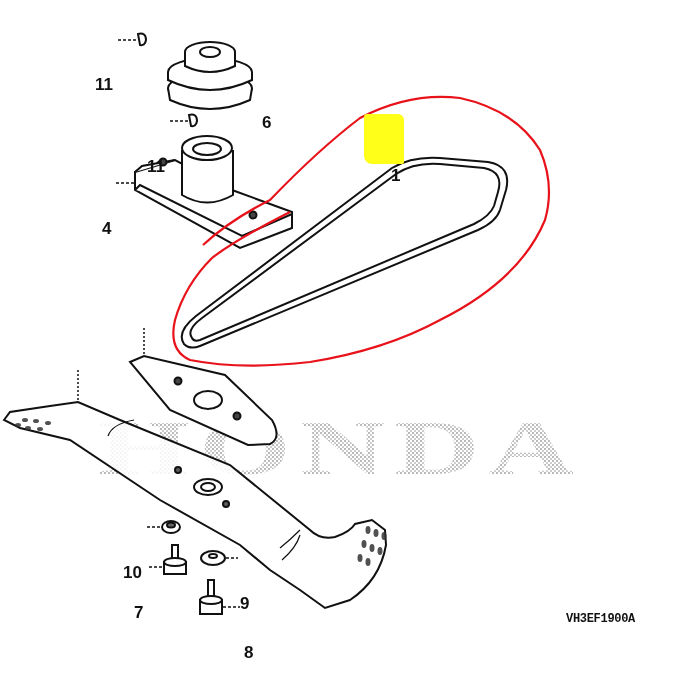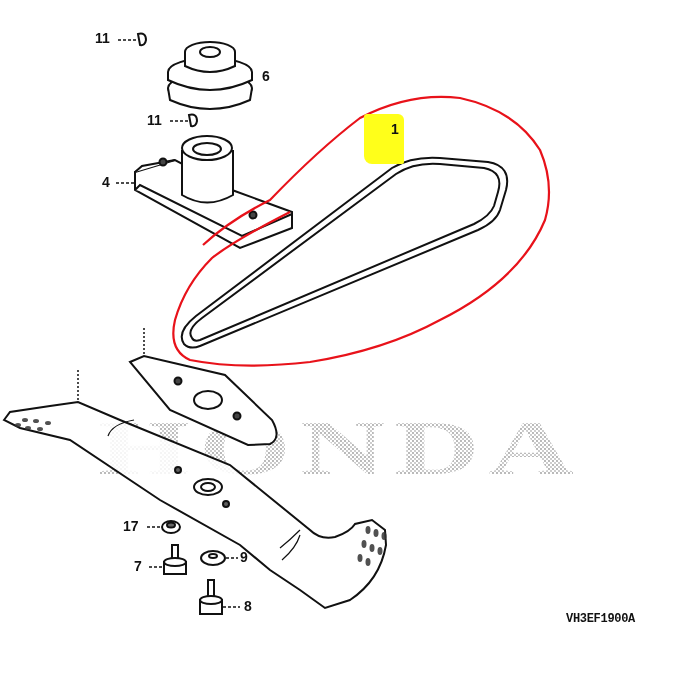--- a/index.html
+++ b/index.html
@@ -1,18 +1,18 @@
 <!DOCTYPE html>
 <html><head>
 <meta charset="utf-8">
 <style>
   html, body { margin:0; padding:0; background:#ffffff; }
   #stage { position:relative; width:700px; height:700px; overflow:hidden; background:#fff; font-family:"Liberation Sans", sans-serif; }
   svg { position:absolute; left:0; top:0; }
-  .callout { position:absolute; font-family:"Liberation Sans", sans-serif; font-weight:bold; font-size:14px; color:#111; line-height:1; }
+  .callout { position:absolute; font-family:"Liberation Sans", sans-serif; font-weight:bold; font-size:17px; color:#111; line-height:1;margin-top:45px; }
   .code { position:absolute; font-family:Liberation Mono, monospace; font-weight:bold; font-size:12px; color:#111; letter-spacing:-0.3px; }
   .hl { position:absolute; background:#ffff1a; }
 </style>
 </head>
 <body>
 
 <div id="stage">
 
   <svg width="700" height="700" viewBox="0 0 700 700">
     <defs>
@@ -129,19 +129,19 @@
     </g>
   </svg>
 
   <div class="hl" style="left:364px;top:114px;width:40px;height:50px;border-radius:3px 6px 2px 8px;"></div>
 
   <span class="callout" style="left:95px;top:31px;">11</span>
   <span class="callout" style="left:262px;top:69px;">6</span>
   <span class="callout" style="left:147px;top:113px;">11</span>
   <span class="callout" style="left:102px;top:175px;">4</span>
   <span class="callout" style="left:391px;top:122px;">1</span>
-  <span class="callout" style="left:123px;top:519px;">17</span>
+  <span class="callout" style="left:123px;top:519px;">10</span>
   <span class="callout" style="left:134px;top:559px;">7</span>
   <span class="callout" style="left:240px;top:550px;">9</span>
   <span class="callout" style="left:244px;top:599px;">8</span>
 
   <span class="code" style="left:566px;top:612px;">VH3EF1900A</span>
 </div>
 
 </body></html>

